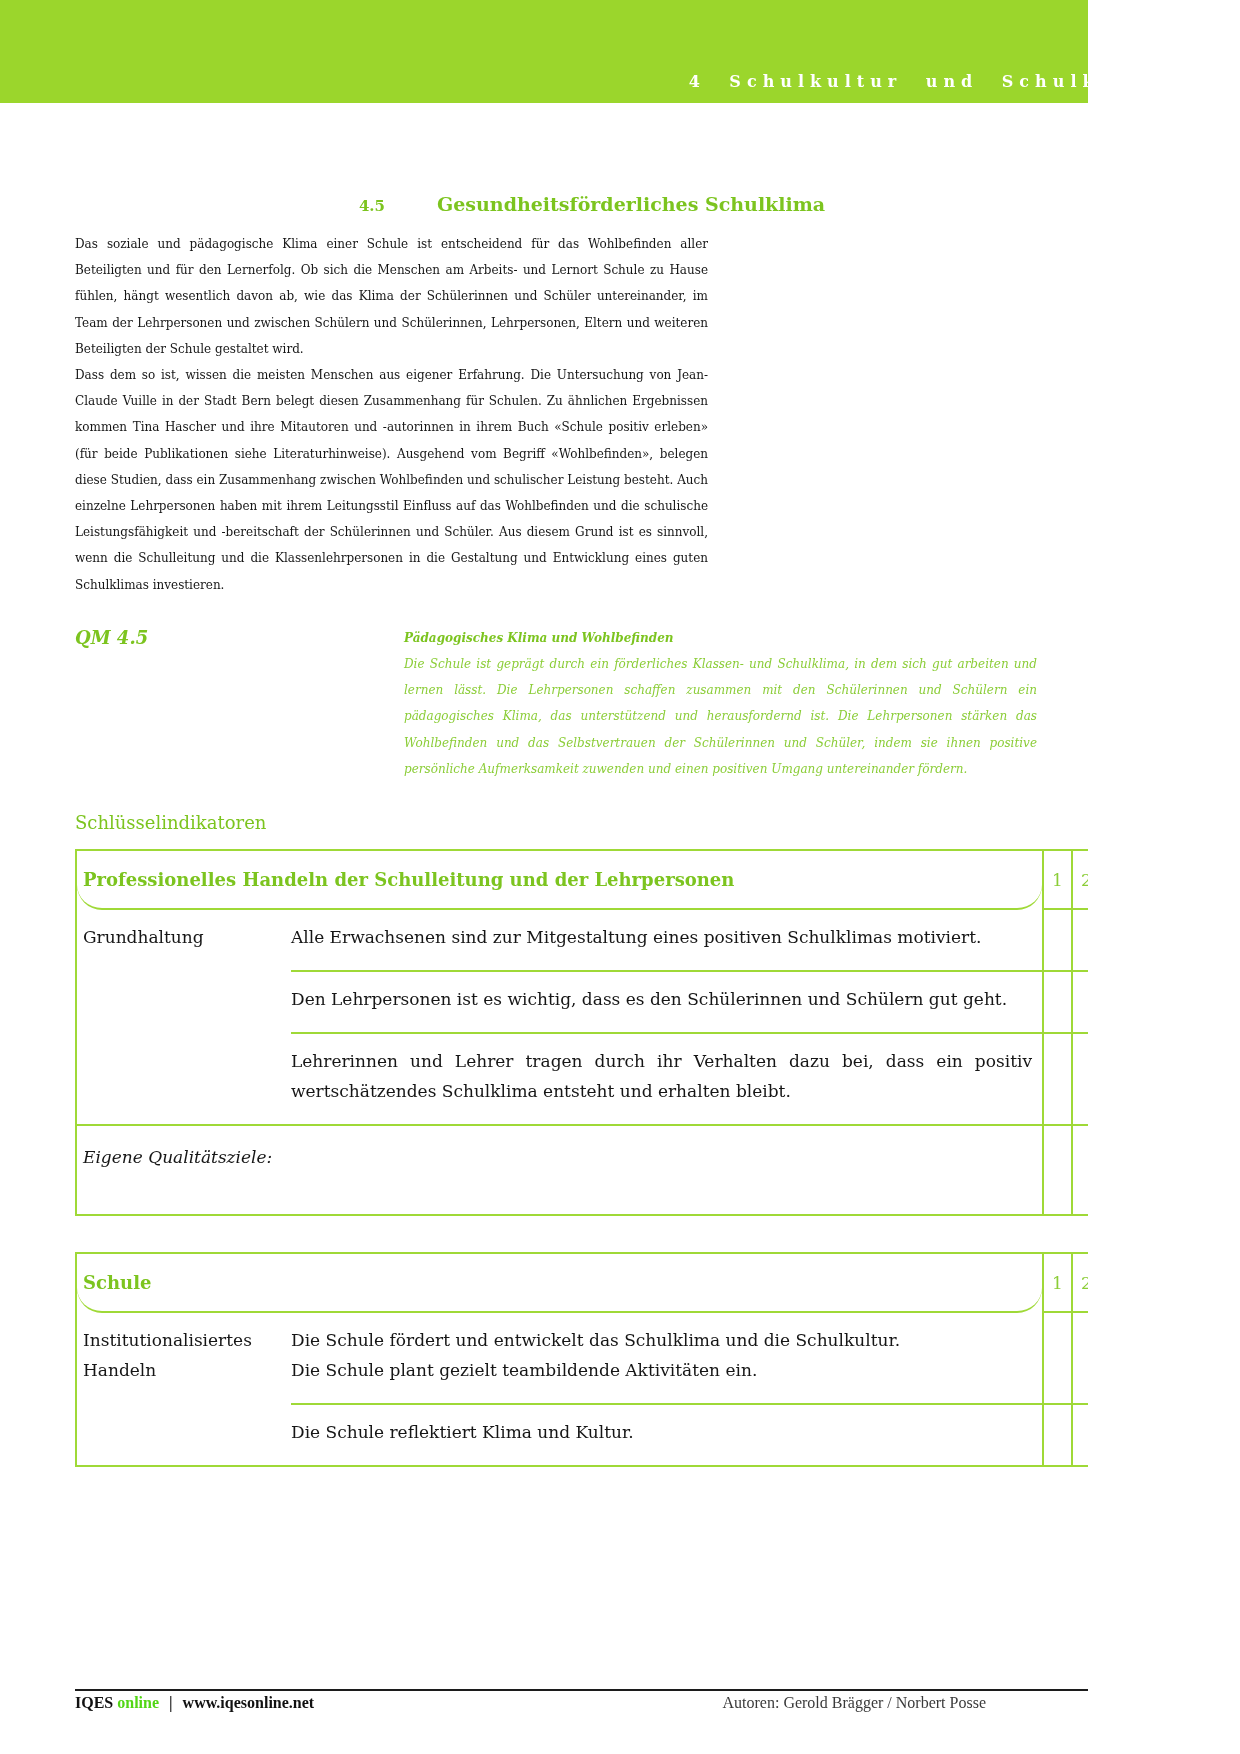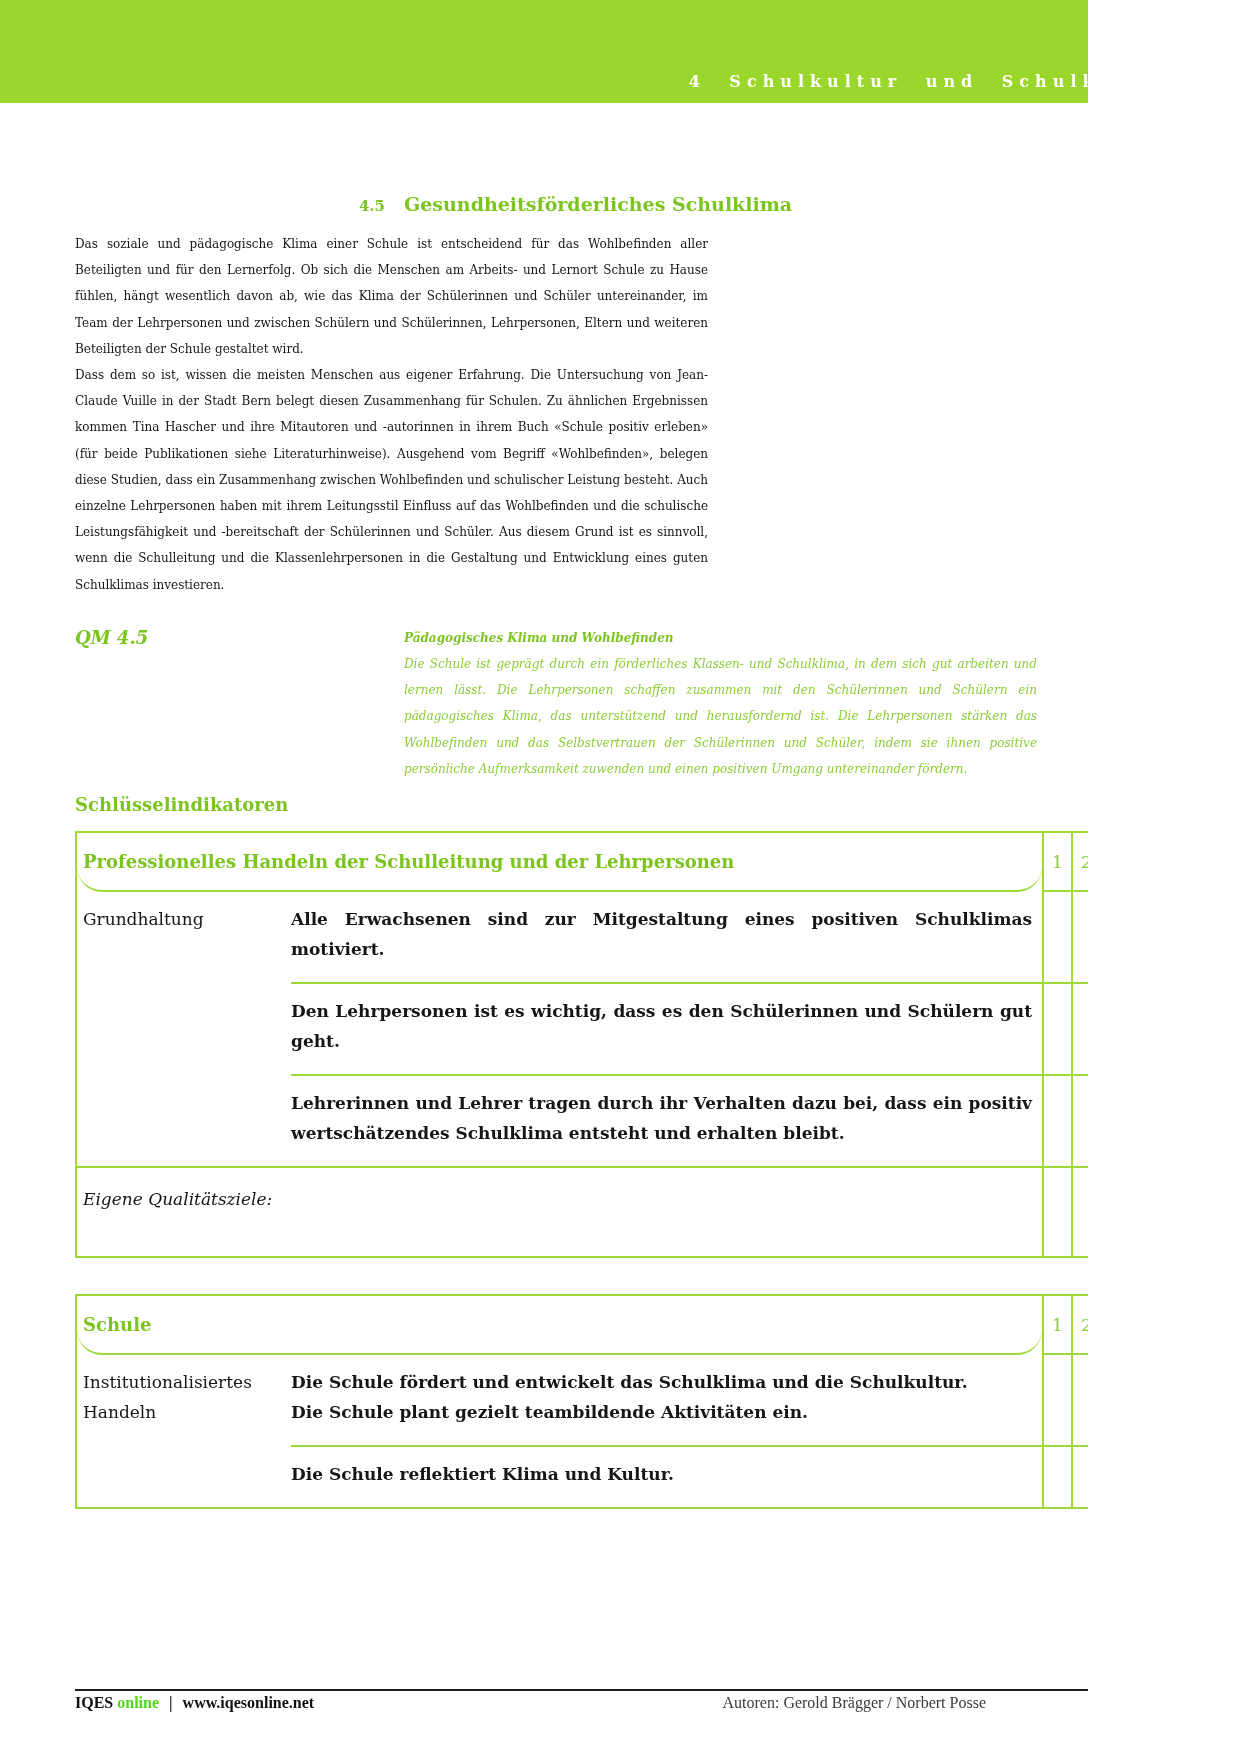--- a/index.html
+++ b/index.html
@@ -25,21 +25,21 @@
     background:var(--green);
   }
   .header-bar-text{
     position:absolute;right:77px;bottom:12px;
     color:#ffffff;font-weight:bold;font-size:16px;
     letter-spacing:6px;word-spacing:12px;
     font-family:"DejaVu Serif","Liberation Serif",serif;
   }
   
   .content{position:absolute;top:103px;left:75px;width:1085px;}
-  .section-heading{display:flex;margin-top:90px;align-items:baseline;}
+  .section-heading{display:flex;margin-top:90px;align-items:baseline;gap:33px;}
   .section-number{
     width:310px;text-align:right;color:var(--green-text);
     font-weight:bold;font-size:15px;flex:0 0 310px;
   }
   .section-title{
     margin-left:19px;color:var(--green-text);
     font-weight:bold;font-size:19px;
   }
   .labelled-row{display:flex;margin-top:16px;}
   .row-label{
@@ -51,22 +51,22 @@
     margin:0;font-size:12px;line-height:26.2px;
     text-align:justify;hyphens:auto;-webkit-hyphens:auto;
   }
   .qm-row{margin-top:27px;font-style:italic;}
   .qm-title{
     color:var(--green-text);font-weight:bold;font-size:18px;
     line-height:26px;margin:0 0 1px 0;
   }
   .green-par{color:var(--green-body) !important;}
   .indicators-heading{
-    margin-top:12px;color:var(--green-text);
-    font-weight:bold;font-size:18px;
+    margin-top:30px;color:var(--green-text);
+    font-weight:normal;font-size:18px;
   }
   
   .qtable{
     display:grid;
     grid-template-columns:214px 1fr 29px 29px 29px 29px;
     width:1085px;box-sizing:border-box;
     border:2.5px solid var(--green-border);
     font-size:17px;line-height:30px;
   }
   .qtable-1{margin-top:16px;}
@@ -81,21 +81,20 @@
   .qt-num{
     border-left:2px solid var(--green-border);
     border-bottom:2.5px solid var(--green-border);
     display:flex;align-items:center;justify-content:center;
     color:var(--green-body);font-size:17px;
   }
   .qt-label{padding:12px 8px 0 6px;}
   .qt-text{
     padding:12px 10px 18px 0;text-align:justify;hyphens:auto;-webkit-hyphens:auto;
     white-space:pre-line;
-    font-weight:bold;
   }
   .qt-cell{border-left:2px solid var(--green-border);}
   .sep{border-top:2.5px solid var(--green-border);}
   .qt-goals{
     grid-column:1 / 3;font-style:italic;
     padding:16px 8px 0 6px;min-height:72px;
     border-top:2.5px solid var(--green-border);
   }
   
   .footer{

